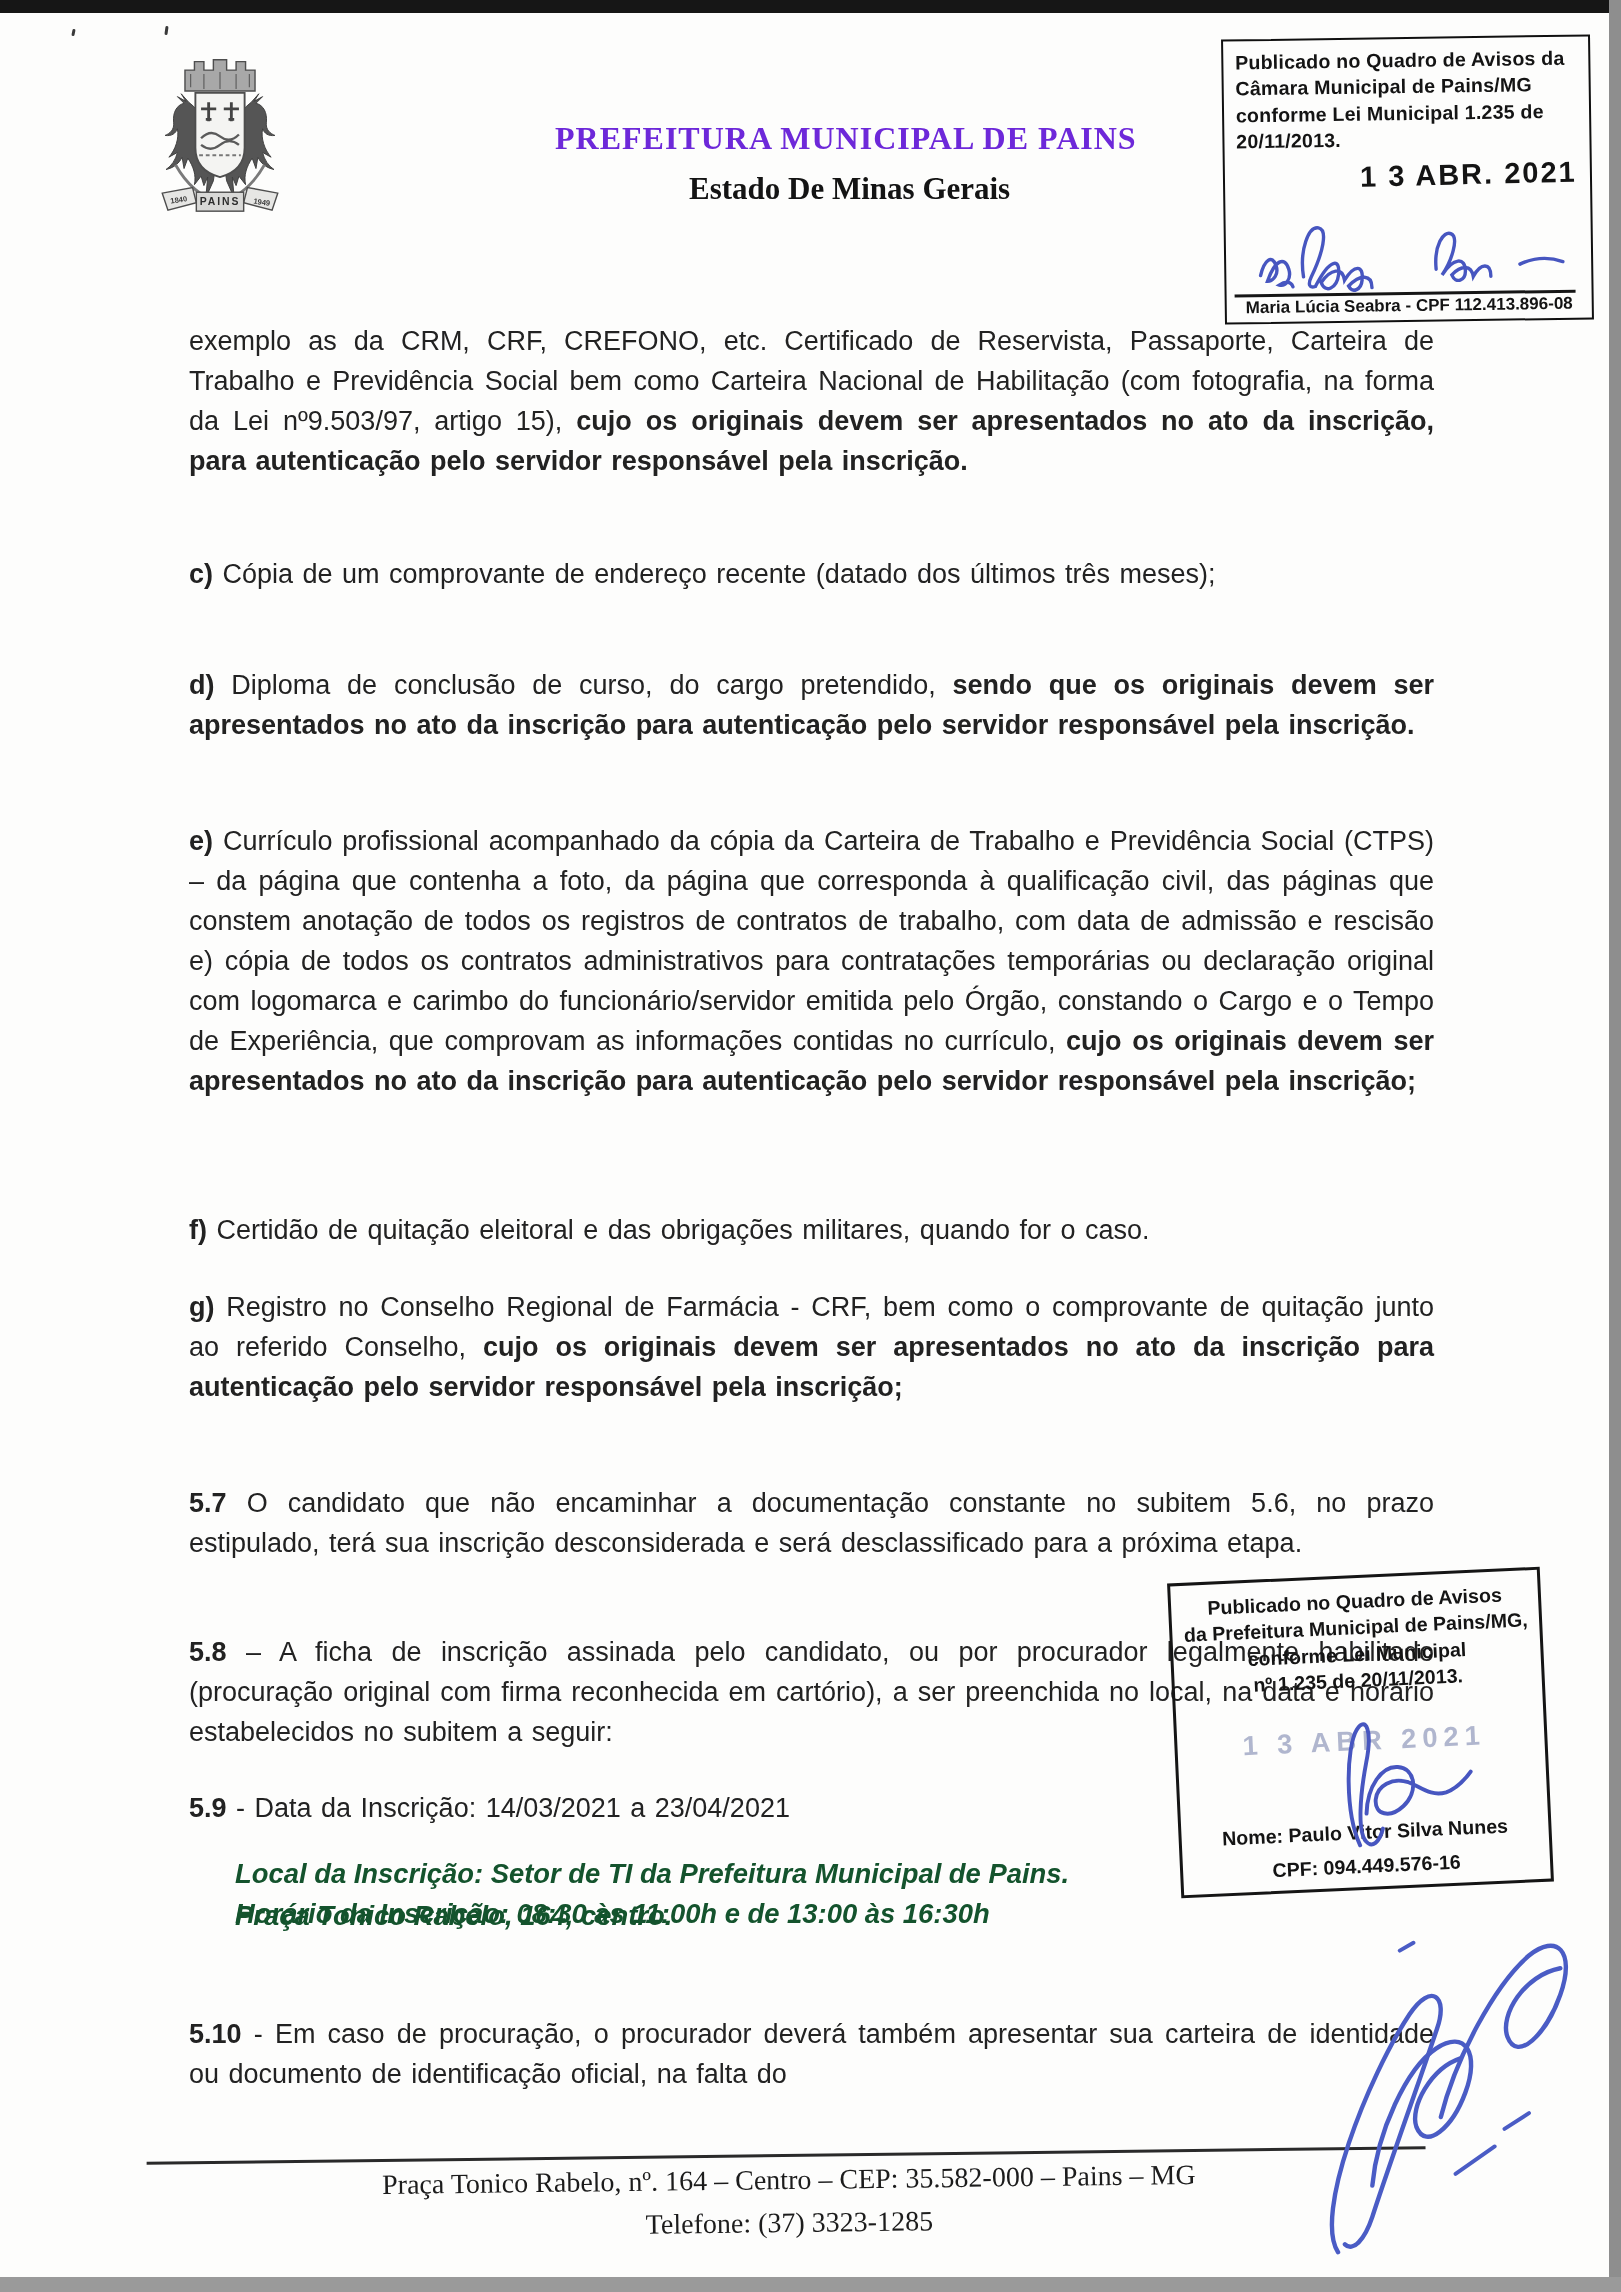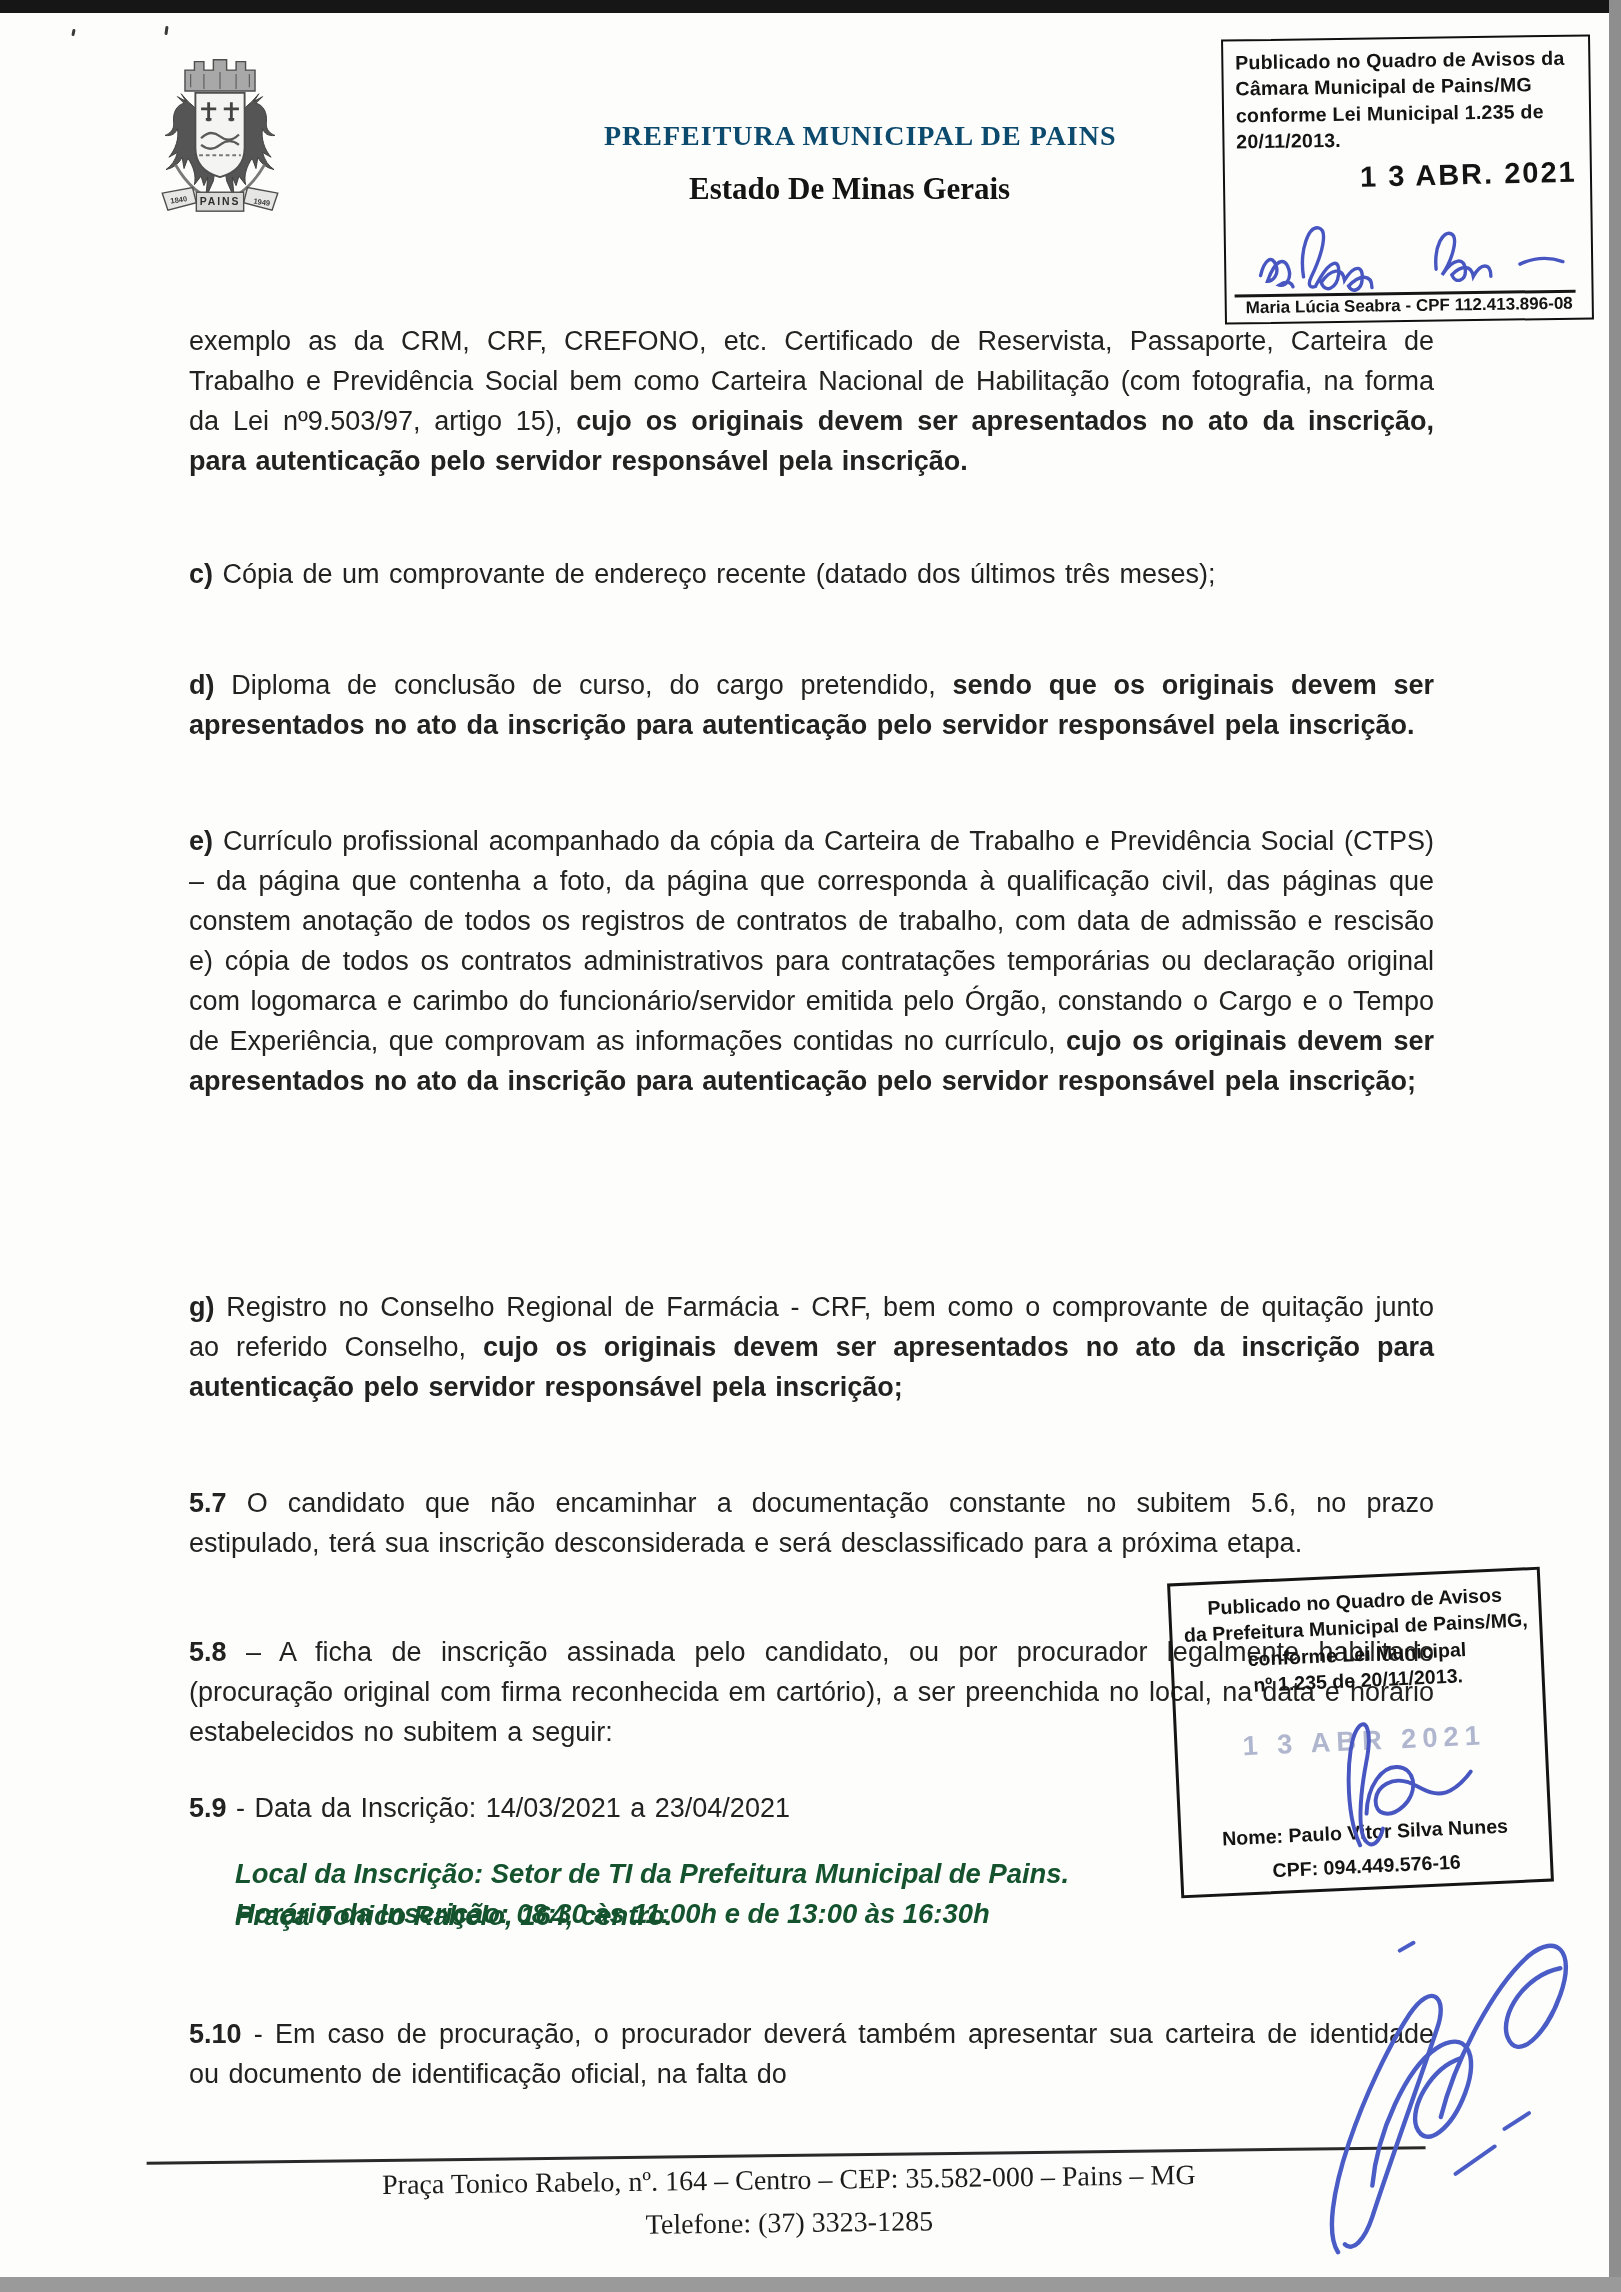--- a/index.html
+++ b/index.html
@@ -14,23 +14,23 @@
   }
   
   .edge-top{position:absolute;left:0;top:0;width:1621px;height:12.7px;background:#161616;}
   .edge-right{position:absolute;right:0;top:0;width:11.8px;height:2293px;background:#8e8e8e;}
   .edge-bottom{position:absolute;left:0;bottom:0;width:1621px;height:15.7px;background:#9a9a9a;}
   .speck{position:absolute;background:#3a3a3a;border-radius:2px;}
 
   
   .crest{position:absolute;left:149px;top:51px;width:142px;height:184px;}
   .hdr-title{
-    position:absolute;left:604px;top:120px;white-space:nowrap;
+    position:absolute;left:555px;top:120px;white-space:nowrap;
     font-family:"Liberation Serif", serif;font-weight:700;
-    font-size:28px;letter-spacing:1px;color:#0c4a6e;z-index:5;
+    font-size:32px;letter-spacing:1px;color:#6d28d9;z-index:5;
   }
   .hdr-sub{
     position:absolute;left:689px;top:171px;white-space:nowrap;
     font-family:"Liberation Serif", serif;font-weight:700;
     font-size:31px;color:#141414;z-index:5;
   }
 
   
   .stamp1{
     position:absolute;left:1223px;top:37px;width:365px;height:281px;
@@ -139,20 +139,21 @@
                c8,-14 18,-14 18,0 M282,54 q22,-10 44,-2" fill="none" stroke="#4756c0" stroke-width="3.5" stroke-linecap="round"></path>
     </svg>
     <div class="s1-underline"></div>
     <div class="s1-name">Maria Lúcia Seabra - CPF 112.413.896-08</div>
   </div>
 
   <div class="para" style="top:321px;"><span>exemplo as da CRM, CRF, CREFONO, etc. Certificado de Reservista, Passaporte, Carteira de Trabalho e Previdência Social bem como Carteira Nacional de Habilitação (com fotografia, na forma da Lei nº9.503/97, artigo 15), </span><span class="b">cujo os originais devem ser apresentados no ato da inscrição, para autenticação pelo servidor responsável pela inscrição.</span></div>
   <div class="para" style="top:554px;"><span class="b">c)</span><span> Cópia de um comprovante de endereço recente (datado dos últimos três meses);</span></div>
   <div class="para" style="top:665px;"><span class="b">d)</span><span> Diploma de conclusão de curso, do cargo pretendido, </span><span class="b">sendo que os originais devem ser apresentados no ato da inscrição para autenticação pelo servidor responsável pela inscrição.</span></div>
   <div class="para" style="top:821px;"><span class="b">e)</span><span> Currículo profissional acompanhado da cópia da Carteira de Trabalho e Previdência Social (CTPS) – da página que contenha a foto, da página que corresponda à qualificação civil, das páginas que constem anotação de todos os registros de contratos de trabalho, com data de admissão e rescisão e) cópia de todos os contratos administrativos para contratações temporárias ou declaração original com logomarca e carimbo do funcionário/servidor emitida pelo Órgão, constando o Cargo e o Tempo de Experiência, que comprovam as informações contidas no currículo, </span><span class="b">cujo os originais devem ser apresentados no ato da inscrição para autenticação pelo servidor responsável pela inscrição;</span></div>
+  <div class="para" style="top:1210px;"><span class="b">f)</span><span> Certidão de quitação eleitoral e das obrigações militares, quando for o caso.</span></div>
   <div class="para" style="top:1287px;"><span class="b">g)</span><span> Registro no Conselho Regional de Farmácia - CRF, bem como o comprovante de quitação junto ao referido Conselho, </span><span class="b">cujo os originais devem ser apresentados no ato da inscrição para autenticação pelo servidor responsável pela inscrição;</span></div>
   <div class="para" style="top:1483px;"><span class="b">5.7</span><span> O candidato que não encaminhar a documentação constante no subitem 5.6, no prazo estipulado, terá sua inscrição desconsiderada e será desclassificado para a próxima etapa.</span></div>
   <div class="para" style="top:1632px;"><span class="b">5.8</span><span> – A ficha de inscrição assinada pelo candidato, ou por procurador legalmente habilitado (procuração original com firma reconhecida em cartório), a ser preenchida no local, na data e horário estabelecidos no subitem a seguir:</span></div>
   <div class="para" style="top:1788px;"><span class="b">5.9</span><span> - Data da Inscrição: 14/03/2021 a 23/04/2021</span></div>
 
   <div class="indent-line" style="top:1858px;">Local da Inscrição: Setor de TI da Prefeitura Municipal de Pains.</div>
   <div class="indent-line" style="top:1900px;">Praça Tonico Rabelo, 164, centro.</div>
   <div class="indent-line" style="top:1898px;text-align:right;">Horário da Inscrição: 08:30 às 11:00h e de 13:00 às 16:30h</div>
 
   <div class="para" style="top:2014px;"><span class="b">5.10</span><span> - Em caso de procuração, o procurador deverá também apresentar sua carteira de identidade ou documento de identificação oficial, na falta do</span></div>

